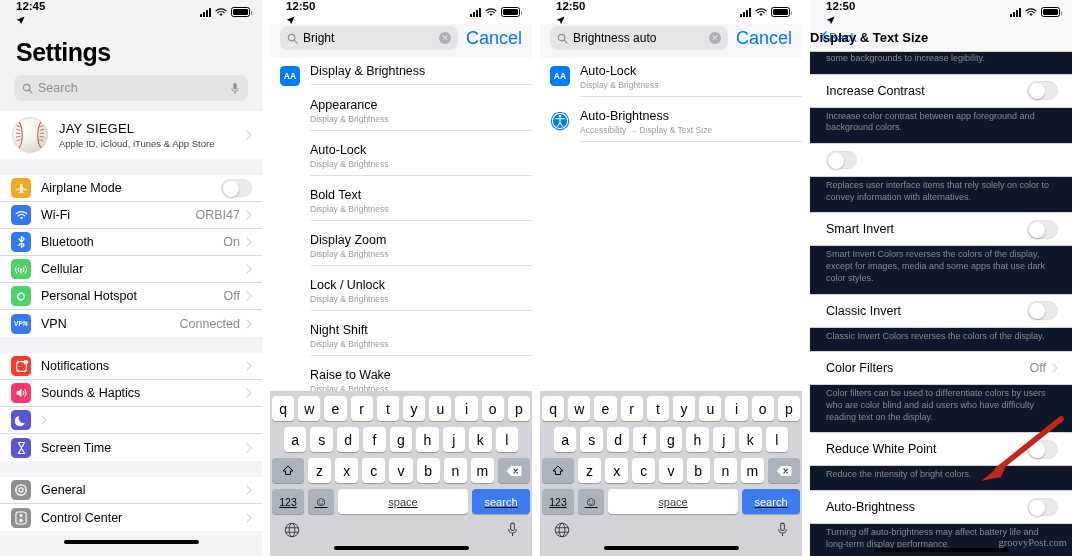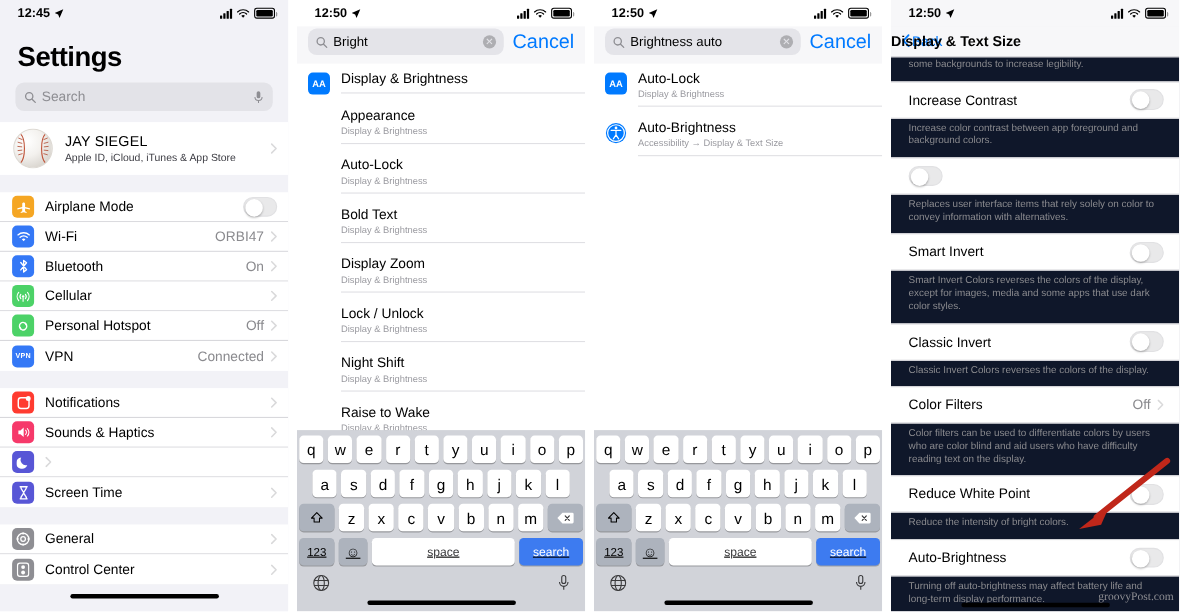--- a/index.html
+++ b/index.html
@@ -15,21 +15,21 @@
     background: #f2f2f7; margin-right: 8px; flex: 0 0 262px;
   }
   .phone:last-child { margin-right: 0; }
 
   
   .statusbar {
     height: 24px; display: flex; align-items: center;
     justify-content: space-between; padding: 0 12px 0 16px;
     font-size: 11.5px; font-weight: bold; color: #000;
   }
-  .sb-left { display: flex; align-items: center; gap: 4px; }
+  .sb-left { display: flex; align-items: flex-start; gap: 4px; flex-direction: column; }
   .loc-arrow { width: 9px; height: 9px; display:inline-block; }
   .sb-right { display: flex; align-items: center; gap: 4px; }
   .sig { display: flex; align-items: flex-end; gap: 1px; height: 9px; }
   .sig i { width: 2px; background: #000; display: block; border-radius: .5px; }
   .sig i:nth-child(1){ height:3px } .sig i:nth-child(2){ height:5px }
   .sig i:nth-child(3){ height:7px } .sig i:nth-child(4){ height:9px; background:#000 }
   .batt { width: 19px; height: 9.5px; border: 1px solid #000; border-radius: 2.5px; position: relative; }
   .batt::after { content:""; position:absolute; right:-3px; top:2.5px; width:1.5px; height:4px; background:rgba(0,0,0,.45); border-radius:0 1px 1px 0; }
   .batt i { position:absolute; left:1px; top:1px; bottom:1px; width:15px; background:#000; border-radius:1.2px; display:block; }
 

